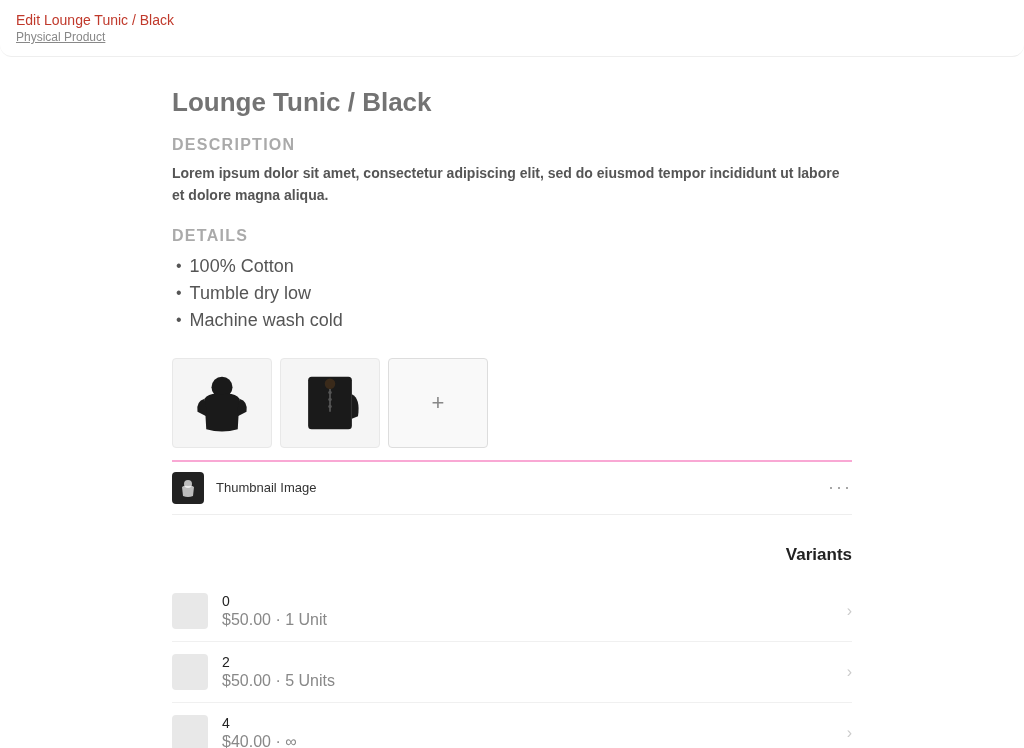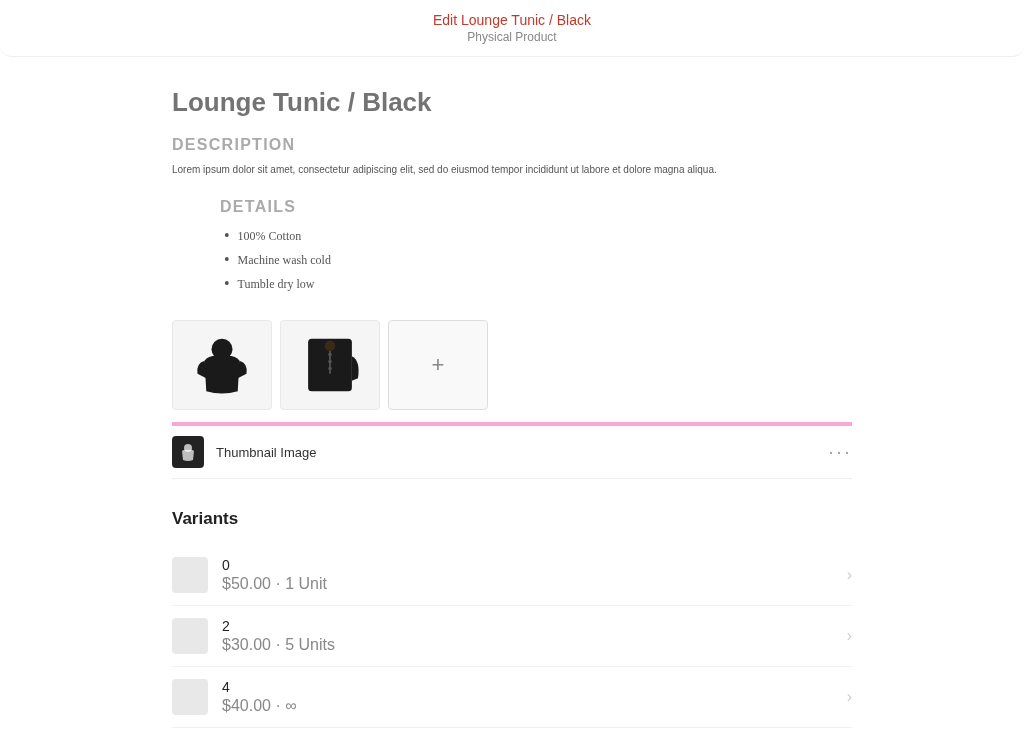--- a/index.html
+++ b/index.html
@@ -9,36 +9,36 @@
     }
 
     body {
       font-family: -apple-system, BlinkMacSystemFont, 'Segoe UI', Helvetica, Arial, sans-serif;
       background: #fff;
       color: #333;
       font-size: 14px;
     }
 
     .top-bar {
-      text-align: center;
       padding: 12px 16px;
       border-bottom: 1px solid #eee;
       border-radius: 12px;
     }
 
     .top-bar .edit-title {
       font-size: 14px;
       color: #c0392b;
       font-weight: 500;
     }
 
     .top-bar .product-type {
       font-size: 12px;
       color: #888;
       margin-top: 2px;
+      text-decoration: underline;
     }
 
     .main-content {
       max-width: 760px;
       margin: 0 auto;
       padding: 30px 40px;
     }
 
     .product-title {
       font-size: 26px;
@@ -50,44 +50,43 @@
     .section-label {
       font-size: 16px;
       font-weight: 600;
       letter-spacing: 0.08em;
       color: #aaa;
       text-transform: uppercase;
       margin-bottom: 8px;
     }
 
     .description-text {
-      font-size: 10px;
+      font-size: 14px;
       color: #555;
       line-height: 1.6;
       margin-bottom: 20px;
+      font-weight: bold;
     }
 
     .details-section {
       margin-bottom: 24px;
-      margin-left: 48px;
     }
 
     .details-list {
       list-style: none;
       padding-left: 4px;
     }
 
     .details-list li {
-      font-size: 12px;
+      font-size: 18px;
       color: #555;
       padding: 3px 0;
       display: flex;
       align-items: center;
       gap: 8px;
-      font-family: Liberation Serif, serif;
     }
 
     .details-list li::before {
       content: '•';
       color: #555;
       font-size: 16px;
     }
 
     .images-row {
       display: flex;
@@ -120,21 +119,21 @@
 
     .add-icon {
       font-size: 22px;
       color: #888;
     }
 
     .thumbnail-row {
       display: flex;
       align-items: center;
       padding: 10px 0;
-      border-top: 4px solid #f9a8d4;
+      border-top: 2px solid #f9a8d4;
       border-bottom: 1px solid #eee;
       margin-bottom: 30px;
     }
 
     .thumbnail-icon-small {
       width: 32px;
       height: 32px;
       background: #222;
       border-radius: 4px;
       margin-right: 12px;
@@ -158,20 +157,21 @@
 
     .variants-section {
       margin-top: 10px;
     }
 
     .variants-title {
       font-size: 17px;
       font-weight: 600;
       color: #222;
       margin-bottom: 16px;
+      text-align: right;
     }
 
     .variant-row {
       display: flex;
       align-items: center;
       padding: 12px 0;
       border-bottom: 1px solid #f0f0f0;
       cursor: pointer;
     }
 
@@ -217,22 +217,22 @@
 
   <h1 class="product-title">Lounge Tunic / Black</h1>
 
   <div class="section-label">DESCRIPTION</div>
   <p class="description-text">Lorem ipsum dolor sit amet, consectetur adipiscing elit, sed do eiusmod tempor incididunt ut labore et dolore magna aliqua.</p>
 
   <div class="details-section">
     <div class="section-label">DETAILS</div>
     <ul class="details-list">
       <li>100% Cotton</li>
+      <li>Tumble dry low</li>
       <li>Machine wash cold</li>
-      <li>Tumble dry low</li>
     </ul>
   </div>
 
   <div class="images-row">
 
     <div class="image-thumb">
       <svg viewBox="0 0 80 80" xmlns="http://www.w3.org/2000/svg">
         <ellipse cx="40" cy="22" rx="12" ry="12" fill="#1a1a1a"></ellipse>
         <path d="M20 35 Q25 28 40 30 Q55 28 60 35 L58 70 Q40 75 22 70 Z" fill="#1a1a1a"></path>
         <path d="M20 35 Q10 38 12 50 L22 55 L22 45 Z" fill="#1a1a1a"></path>
@@ -277,21 +277,21 @@
           <div class="variant-info">
             <div class="variant-name">0</div>
             <div class="variant-details">$50.00 · 1 Unit</div>
           </div>
           <span class="chevron-right">›</span>
         </div>
         <div class="variant-row">
           <div class="variant-swatch"></div>
           <div class="variant-info">
             <div class="variant-name">2</div>
-            <div class="variant-details">$30.00 · 5 Units</div>
+            <div class="variant-details">$50.00 · 5 Units</div>
           </div>
           <span class="chevron-right">›</span>
         </div>
         <div class="variant-row">
           <div class="variant-swatch"></div>
           <div class="variant-info">
             <div class="variant-name">4</div>
             <div class="variant-details">$40.00 · ∞</div>
           </div>
           <span class="chevron-right">›</span>

